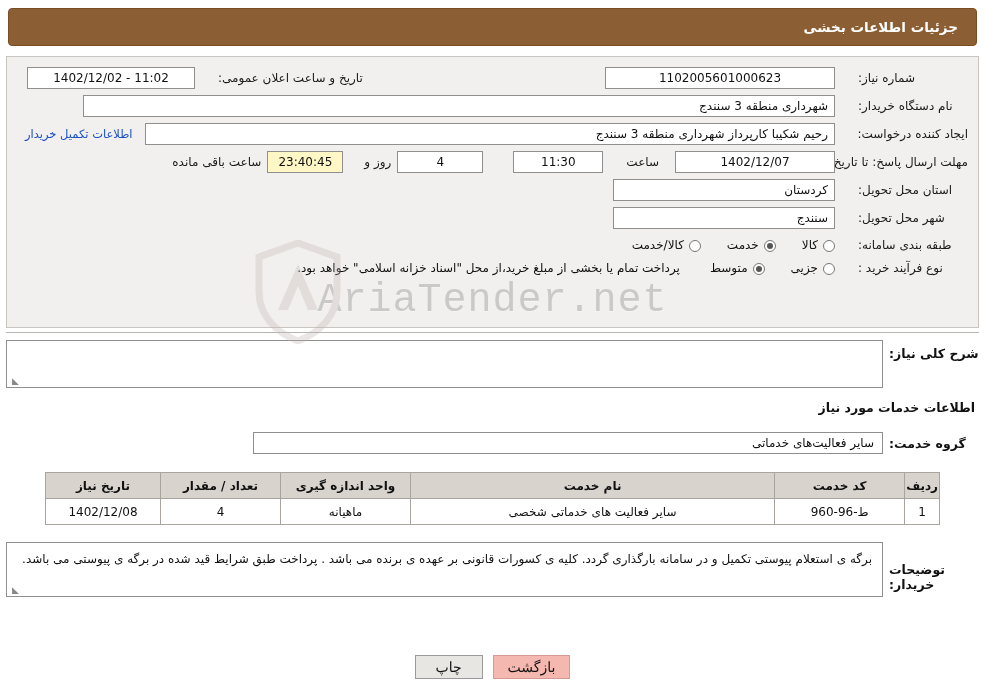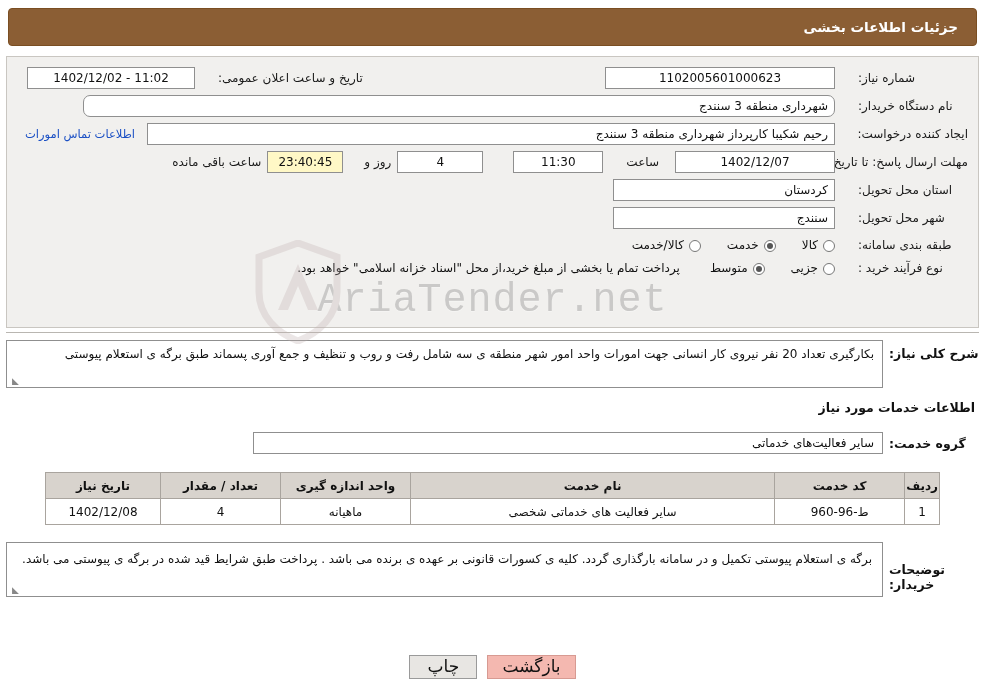--- a/index.html
+++ b/index.html
@@ -235,21 +235,21 @@
     bottom: 12px;
     left: 0; right: 0;
     display: flex;
     justify-content: center;
     gap: 10px;
   }
   .btn {
     height: 24px;
     min-width: 68px;
     padding: 0 14px;
-    font-size: 17px;
+    font-size: 14px;
     border: 1px solid #9a9a9a;
     background: #e8e6e3;
     color: #111;
     cursor: pointer;
     line-height: 22px;
     text-align: center;
   }
   .btn.back {
     background: #f4b8b0;
     border: 1px solid #d79a92;
@@ -300,28 +300,28 @@
       <div class="lbl w-right">شماره نیاز:</div>
       <div class="fld center" style="width:230px;">1102005601000623</div>
       <div style="flex:1"></div>
       <div class="lbl">تاریخ و ساعت اعلان عمومی:</div>
       <div class="fld center" style="width:168px;">11:02 - 1402/12/02</div>
       <div style="width:10px"></div>
     </div>
 
     <div class="row">
       <div class="lbl w-right">نام دستگاه خریدار:</div>
-      <div class="fld right" style="flex:1; margin-left:66px;border-radius:7px;">شهرداری منطقه 3 سنندج</div>
+      <div class="fld right" style="flex:1; margin-left:66px;">شهرداری منطقه 3 سنندج</div>
     </div>
 
     <div class="row">
       <div class="lbl w-right">ایجاد کننده درخواست:</div>
       <div class="fld right" style="flex:1;">رحیم شکیبا کارپرداز شهرداری منطقه 3 سنندج</div>
       <div style="width:12px"></div>
-      <a class="link">اطلاعات تماس امورات</a>
+      <a class="link">اطلاعات تکمیل خریدار</a>
       <div style="width:8px"></div>
     </div>
 
     <div class="row">
       <div class="lbl w-right" style="line-height:15px; text-align:left;">
         <span>مهلت ارسال پاسخ: تا تاریخ:</span>
       </div>
       <div class="fld center" style="width:160px;">1402/12/07</div>
       <div style="width:14px"></div>
       <div class="lbl" style="padding:0 2px 0 8px;">ساعت</div>
@@ -386,21 +386,20 @@
       <path d="M43 24 L63 70 H53 L43 46 L33 70 H23 Z" fill="#c0b0b0"></path>
     </svg>
     <span class="wm-text">AriaTender.net</span>
   </div>
 
   <div class="hr" style="top:332px;"></div>
 
   <div class="need-row">
     <div class="need-label">شرح کلی نیاز:</div>
     <div class="textbox need-box">
-      <span>بکارگیری تعداد 20 نفر نیروی کار انسانی جهت امورات  واحد امور شهر منطقه ی سه شامل رفت و روب و تنظیف و جمع آوری پسماند طبق برگه ی استعلام پیوستی</span>
       <span class="resize-grip">◣</span>
     </div>
   </div>
 
   <div class="section-title" style="top:400px;">اطلاعات خدمات مورد نیاز</div>
 
   <div class="service-row">
     <div class="service-label">گروه خدمت:</div>
     <div class="textbox service-field">سایر فعالیت‌های خدماتی</div>
   </div>

